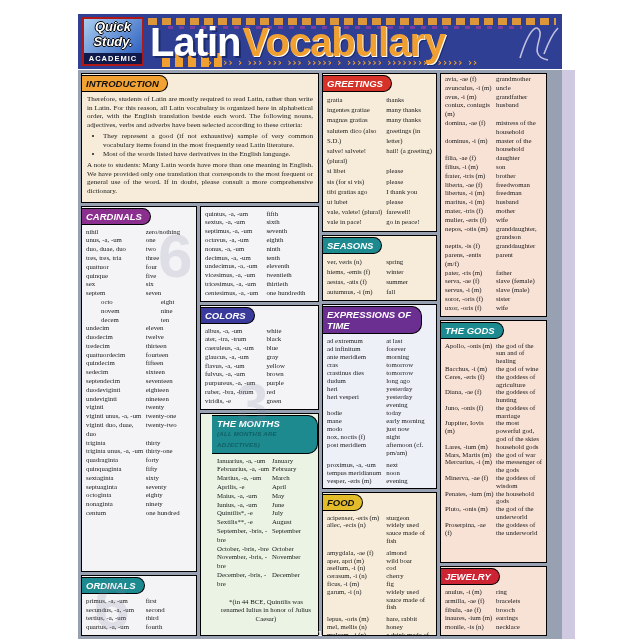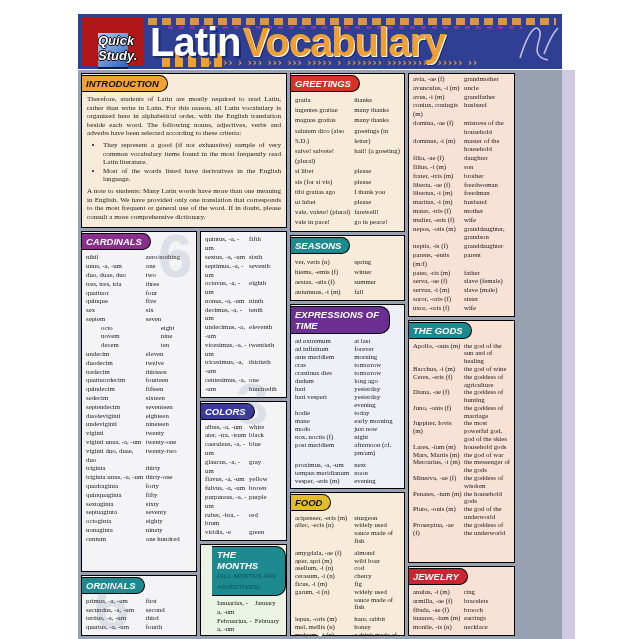--- a/index.html
+++ b/index.html
@@ -14,38 +14,38 @@
   .banner{position:absolute;top:14px;left:78px;width:484px;height:55px;background:var(--banner-blue);
           overflow:hidden;}
   .banner .ticks{position:absolute;top:4px;left:70px;right:6px;height:7px;
       background:repeating-linear-gradient(90deg,var(--banner-orange) 0 9px,transparent 9px 14px);opacity:.9;}
   .banner .ticks2{position:absolute;top:12px;left:90px;right:40px;height:3px;
       background:repeating-linear-gradient(90deg,#7a3d9e 0 5px,transparent 5px 11px);}
   .banner .chev{position:absolute;bottom:1px;left:130px;right:4px;color:var(--banner-orange);
       font-family:"DejaVu Sans",sans-serif;font-size:10px;font-weight:bold;letter-spacing:1px;white-space:nowrap;overflow:hidden;}
   .banner .blocks{position:absolute;bottom:2px;left:84px;width:60px;height:14px;
       background:repeating-linear-gradient(90deg,var(--banner-orange) 0 8px,transparent 8px 13px);}
-  .logo{position:absolute;top:3px;left:4px;width:62px;height:49px;background:#b01818;padding:16px;box-sizing:border-box;}
+  .logo{position:absolute;top:3px;left:4px;width:62px;height:49px;background:#b01818;padding:2px;box-sizing:border-box;}
   .logo-inner{width:100%;height:34px;background:linear-gradient(135deg,#aacdf0,#2f62c0);
       font-family:"Liberation Sans",sans-serif;font-weight:bold;font-style:italic;color:#fff;
       font-size:13px;line-height:15px;text-align:center;
       text-shadow:-1px 0 #000,1px 0 #000,0 -1px #000,0 1px #000;}
   .logo-a{width:100%;height:11px;background:#101a4a;color:#fff;font-family:"Liberation Sans",sans-serif;
       font-size:7.5px;font-weight:bold;text-align:center;line-height:11px;letter-spacing:1px;}
   .title{position:absolute;left:72px;top:6px;white-space:nowrap;
       font-family:"Liberation Sans",sans-serif;font-weight:bold;font-size:40px;line-height:44px;letter-spacing:-1px;}
   .t1{color:#fff;text-shadow:2px 2px 0 #1a2a6e;}
   .t2{color:var(--banner-orange);margin-left:2px;text-shadow:1px 1px 0 #fff,2px 2px 0 #1a2a6e;}
   .squiggle{position:absolute;right:2px;top:4px;opacity:.8;}
   
   .content{position:absolute;top:70px;left:78px;width:484px;height:569px;background:var(--slate);
       padding:3px;box-sizing:border-box;overflow:hidden;}
   .right-strip{position:absolute;top:70px;left:562px;width:13px;height:569px;background:#cfc9e2;}
   .colwrap{display:flex;gap:3px;height:100%;position:relative;z-index:1;}
-  .leftwrap{width:206px;display:flex;flex-direction:column;}
+  .leftwrap{width:238px;display:flex;flex-direction:column;}
   .two-cols{display:flex;gap:3px;flex:1;min-height:0;}
   .col{display:flex;flex-direction:column;min-height:0;}
   .col1{width:116px;}
   .col2{flex:1;}
   .col3{width:115px;}
   .col4{width:107px;}
   
   .box{border:1px solid #000;margin-bottom:3px;display:flex;flex-direction:column;min-height:0;overflow:hidden;}
   .box:last-child{margin-bottom:0;}
   .grow{flex:1;}

